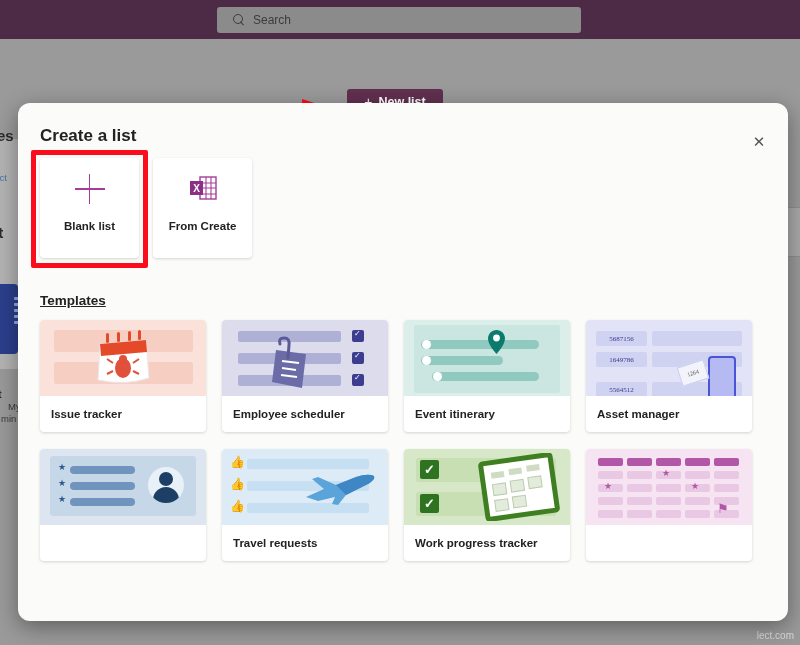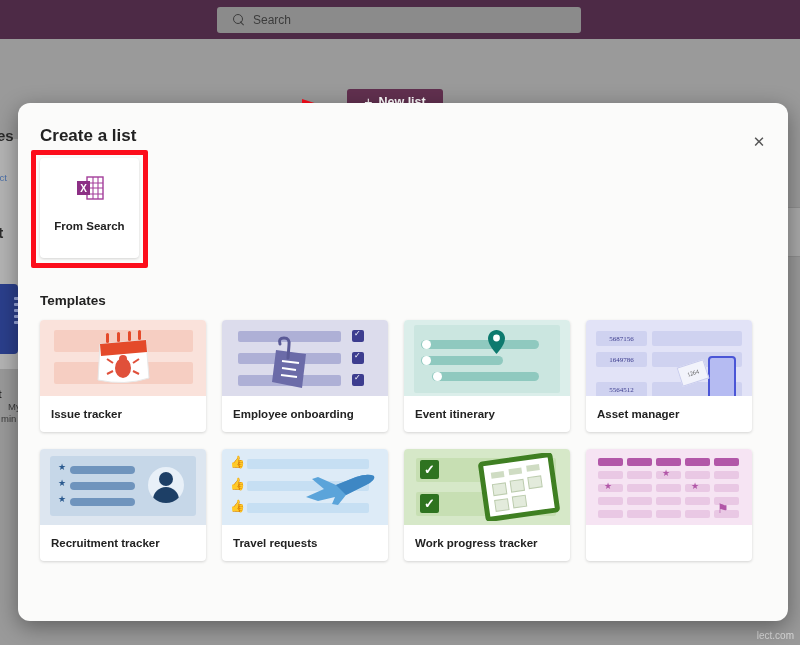--- a/index.html
+++ b/index.html
@@ -132,21 +132,21 @@
 
   
   .highlight-box {
     position: absolute; left: 13px; top: 47px; width: 117px; height: 118px;
     border: 5px solid #fc0d1b; border-radius: 2px; pointer-events: none;
   }
 
   
   .templates-heading {
     position: absolute; left: 22px; top: 190px;
-    font-size: 13.5px; font-weight: bold; color: #222;
+    font-size: 13.5px; font-weight: bold; color: #222; text-decoration: underline;
   }
   .templates-grid {
     position: absolute; left: 22px; top: 217px;
     display: grid; grid-template-columns: repeat(4, 166px);
     gap: 17px 16px;
   }
   .template-card {
     width: 166px; height: 112px; background: #fff; border-radius: 4px;
     box-shadow: 0 1px 3px rgba(0,0,0,0.16); overflow: hidden; cursor: pointer;
     display: flex; flex-direction: column;
@@ -280,35 +280,41 @@
   <div class="watermark">lect.com</div>
 </div>
 
 <div class="modal">
 
   <div class="modal-title">Create a list</div>
   <button class="modal-close">✕</button>
 
   <div class="options-row">
 
+    <div class="option-card">
+      <div class="option-icon">
+        <span class="icon-plus"></span>
+      </div>
+      <div class="option-label">Blank list</div>
+    </div>
 
     <div class="option-card">
       <div class="option-icon">
         <svg width="30" height="30" viewBox="0 0 30 30">
           <rect x="12" y="3" width="16" height="22" fill="none" stroke="#a33d9a" stroke-width="1.4"></rect>
           <line x1="12" y1="9" x2="28" y2="9" stroke="#a33d9a" stroke-width="1.1"></line>
           <line x1="12" y1="14" x2="28" y2="14" stroke="#a33d9a" stroke-width="1.1"></line>
           <line x1="12" y1="20" x2="28" y2="20" stroke="#a33d9a" stroke-width="1.1"></line>
           <line x1="18" y1="3" x2="18" y2="25" stroke="#a33d9a" stroke-width="1.1"></line>
           <line x1="23" y1="3" x2="23" y2="25" stroke="#a33d9a" stroke-width="1.1"></line>
           <rect x="2" y="7" width="13" height="14" fill="#8c2f85"></rect>
           <text x="8.5" y="17.5" font-size="10" fill="#fff" text-anchor="middle" font-family="Liberation Sans, sans-serif" font-weight="bold">X</text>
         </svg>
       </div>
-      <div class="option-label">From Search</div>
+      <div class="option-label">From Create</div>
     </div>
 
 
   </div>
 
   <div class="highlight-box"></div>
 
   <div class="templates-heading">Templates</div>
 
   <div class="templates-grid">
@@ -344,21 +350,21 @@
           <span class="chk c2"></span>
           <span class="chk c3"></span>
         <svg style="position:absolute;left:44px;top:16px" width="52" height="56" viewBox="0 0 52 56">
           <path d="M10 14 L40 18 L36 52 L6 46 Z" fill="#6b6ba8"></path>
           <path d="M14 8 Q12 2 18 2 Q24 2 23 9 L22 22" fill="none" stroke="#5a5a96" stroke-width="3" stroke-linecap="round"></path>
           <line x1="16" y1="25" x2="33" y2="27" stroke="#fff" stroke-width="2"></line>
           <line x1="16" y1="32" x2="30" y2="34" stroke="#fff" stroke-width="2"></line>
           <line x1="15" y1="39" x2="31" y2="41" stroke="#fff" stroke-width="2"></line>
         </svg>
       </div>
-      <div class="template-label">Employee onboarding</div>
+      <div class="template-label">Employee scheduler</div>
     </div>
 
     <div class="template-card">
       <div class="thumb tb-event">
         <span class="panel"></span>
         <span class="bar e1"></span>
           <span class="bar e2"></span>
           <span class="bar e3"></span>
         <span class="dot d1"></span>
           <span class="dot d2"></span>
@@ -389,21 +395,20 @@
       <div class="thumb tb-recruit">
         <span class="panel"></span>
         <span class="star s1">★</span>
           <span class="star s2">★</span>
           <span class="star s3">★</span>
         <span class="bar b1"></span>
           <span class="bar b2"></span>
           <span class="bar b3"></span>
         <span class="av"></span>
       </div>
-      <div class="template-label">Recruitment tracker</div>
     </div>
 
     <div class="template-card">
       <div class="thumb tb-travel">
         <span class="bar t1"></span>
           <span class="bar t2"></span>
           <span class="bar t3"></span>
         <span class="thumbup u1">👍</span>
         <span class="thumbup u2">👍</span>
         <span class="thumbup u3">👍</span>

